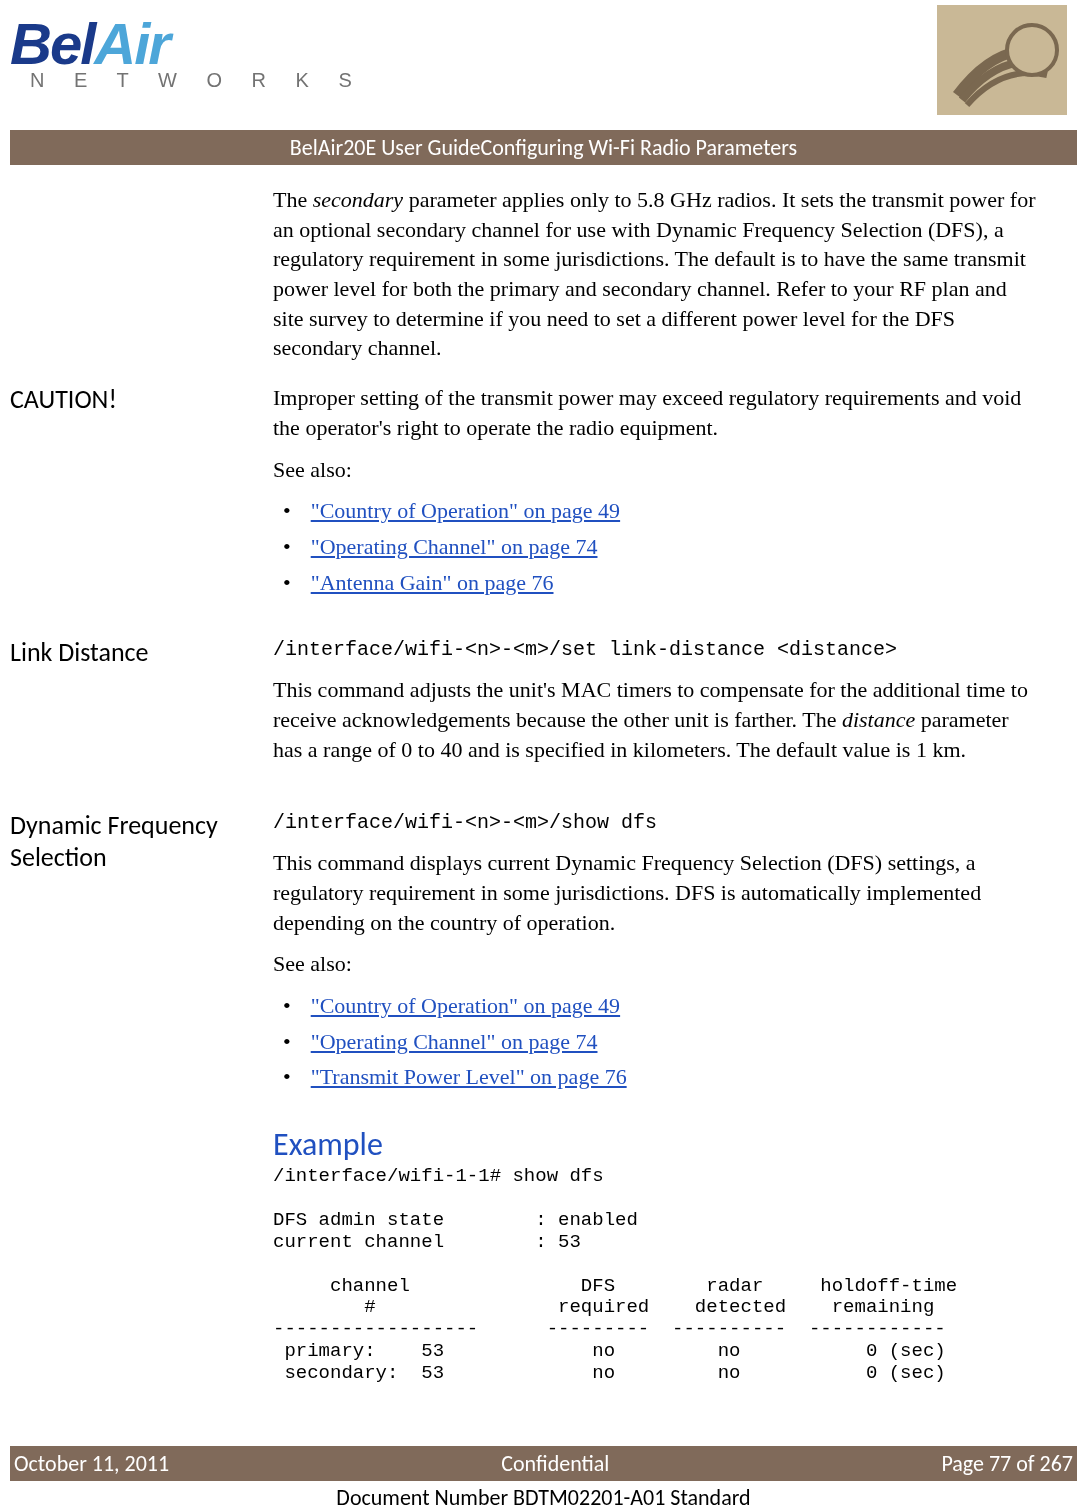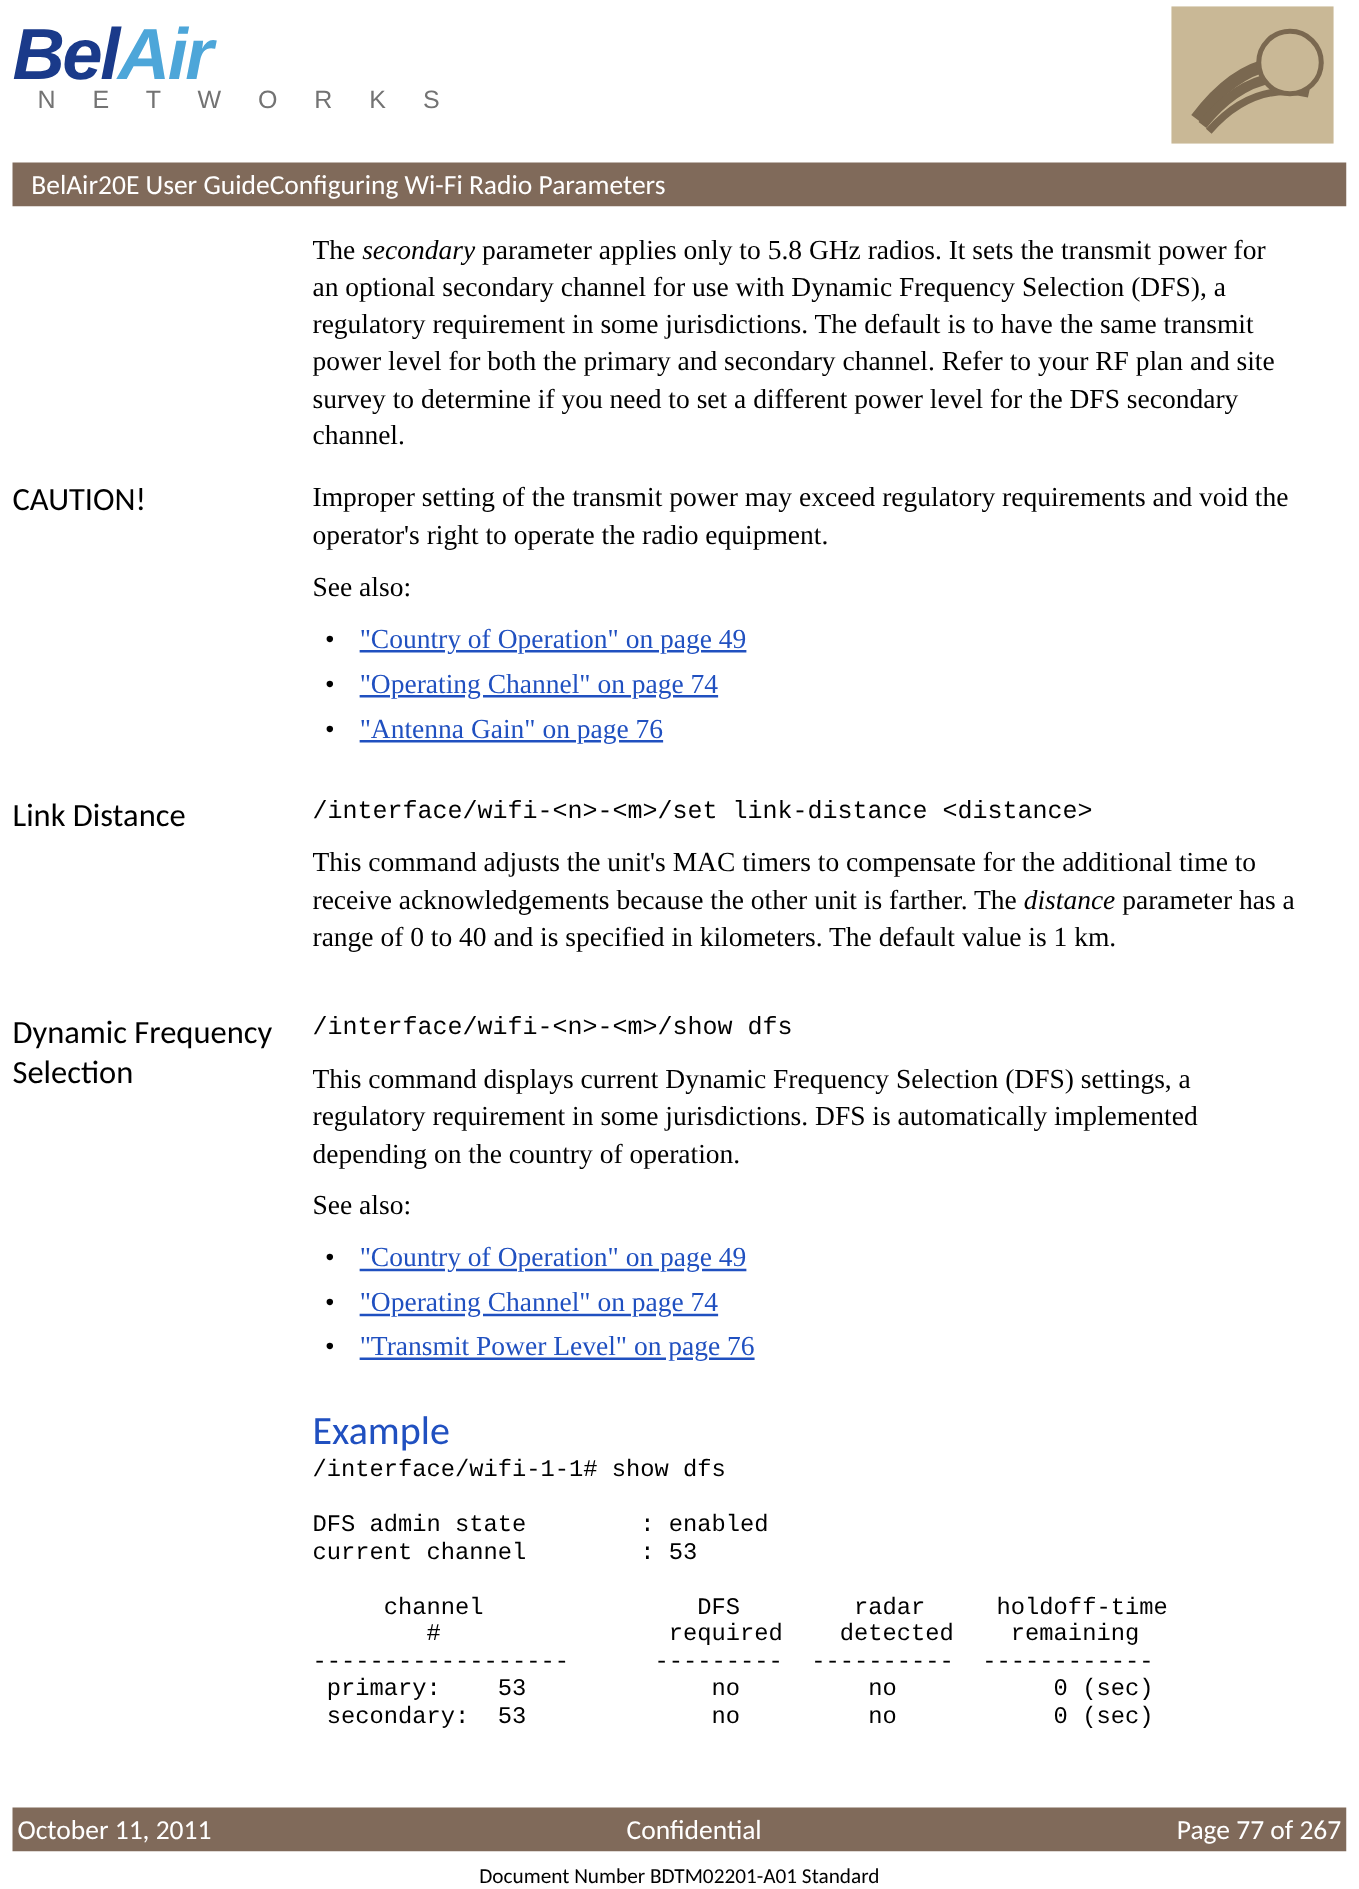--- a/index.html
+++ b/index.html
@@ -42,32 +42,33 @@
       margin-top: -5px;
     }
     .logo-right svg {
       width: 130px;
       height: 110px;
     }
     .title-bar {
       background: #806a5a;
       color: white;
       display: flex;
-      justify-content: flex-start;
+      justify-content: center;
       padding: 4px 15px;
       font-size: 22px;
       font-family: 'Gill Sans', 'Gill Sans MT', Calibri, sans-serif;
       margin: 0 10px;
     }
     .content {
       padding: 20px 50px 20px 10px;
     }
     .row {
       display: flex;
       margin-bottom: 8px;
+      gap: 23px;
     }
     .sidebar {
       width: 240px;
       flex-shrink: 0;
       text-align: left;
       padding-right: 20px;
       font-size: 26px;
       font-family: 'Gill Sans', 'Gill Sans MT', Calibri, sans-serif;
     }
     .sidebar-left {
@@ -128,21 +129,21 @@
       padding: 4px 4px;
       font-size: 22px;
       font-family: 'Gill Sans', 'Gill Sans MT', Calibri, sans-serif;
     }
     .doc-number {
       position: absolute;
       bottom: 0px;
       left: 0;
       right: 0;
       text-align: center;
-      font-size: 17px;
+      font-size: 22px;
       font-family: 'Gill Sans', 'Gill Sans MT', Calibri, sans-serif;
     }
     .section-gap { height: 25px; }
   </style>
 </head>
 <body>
 
 <div class="header">
   <div class="logo-left">
     <div class="belair-text">

